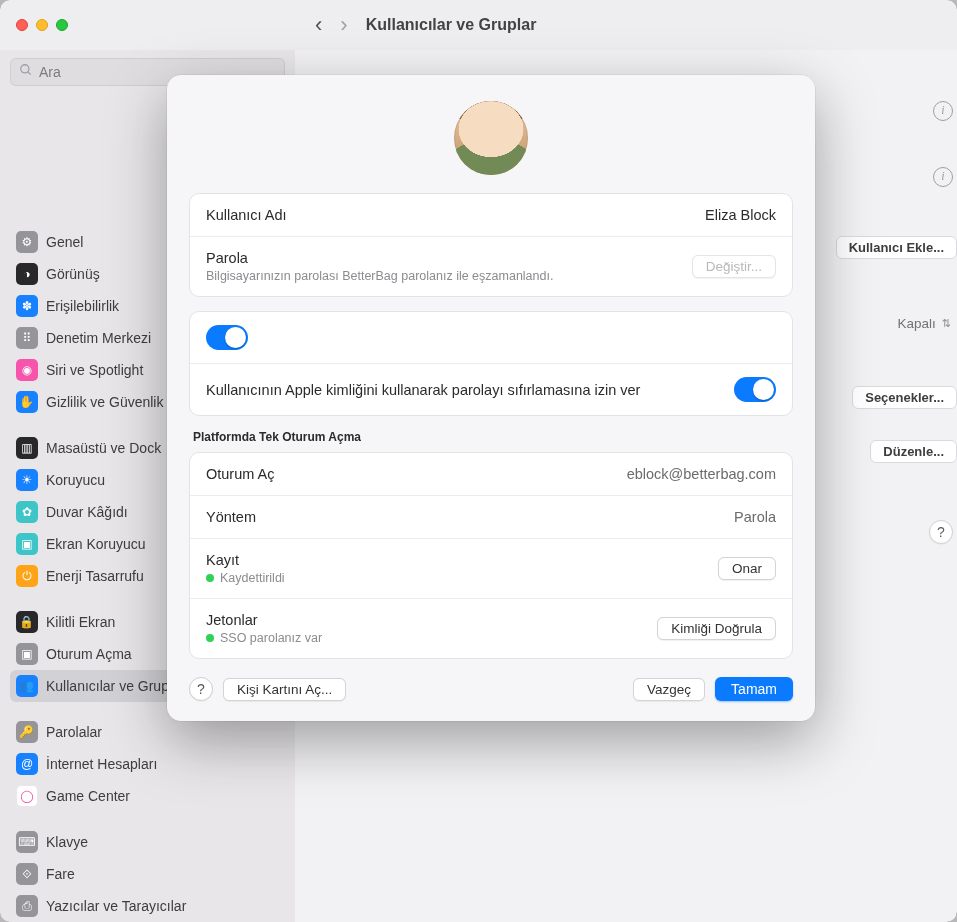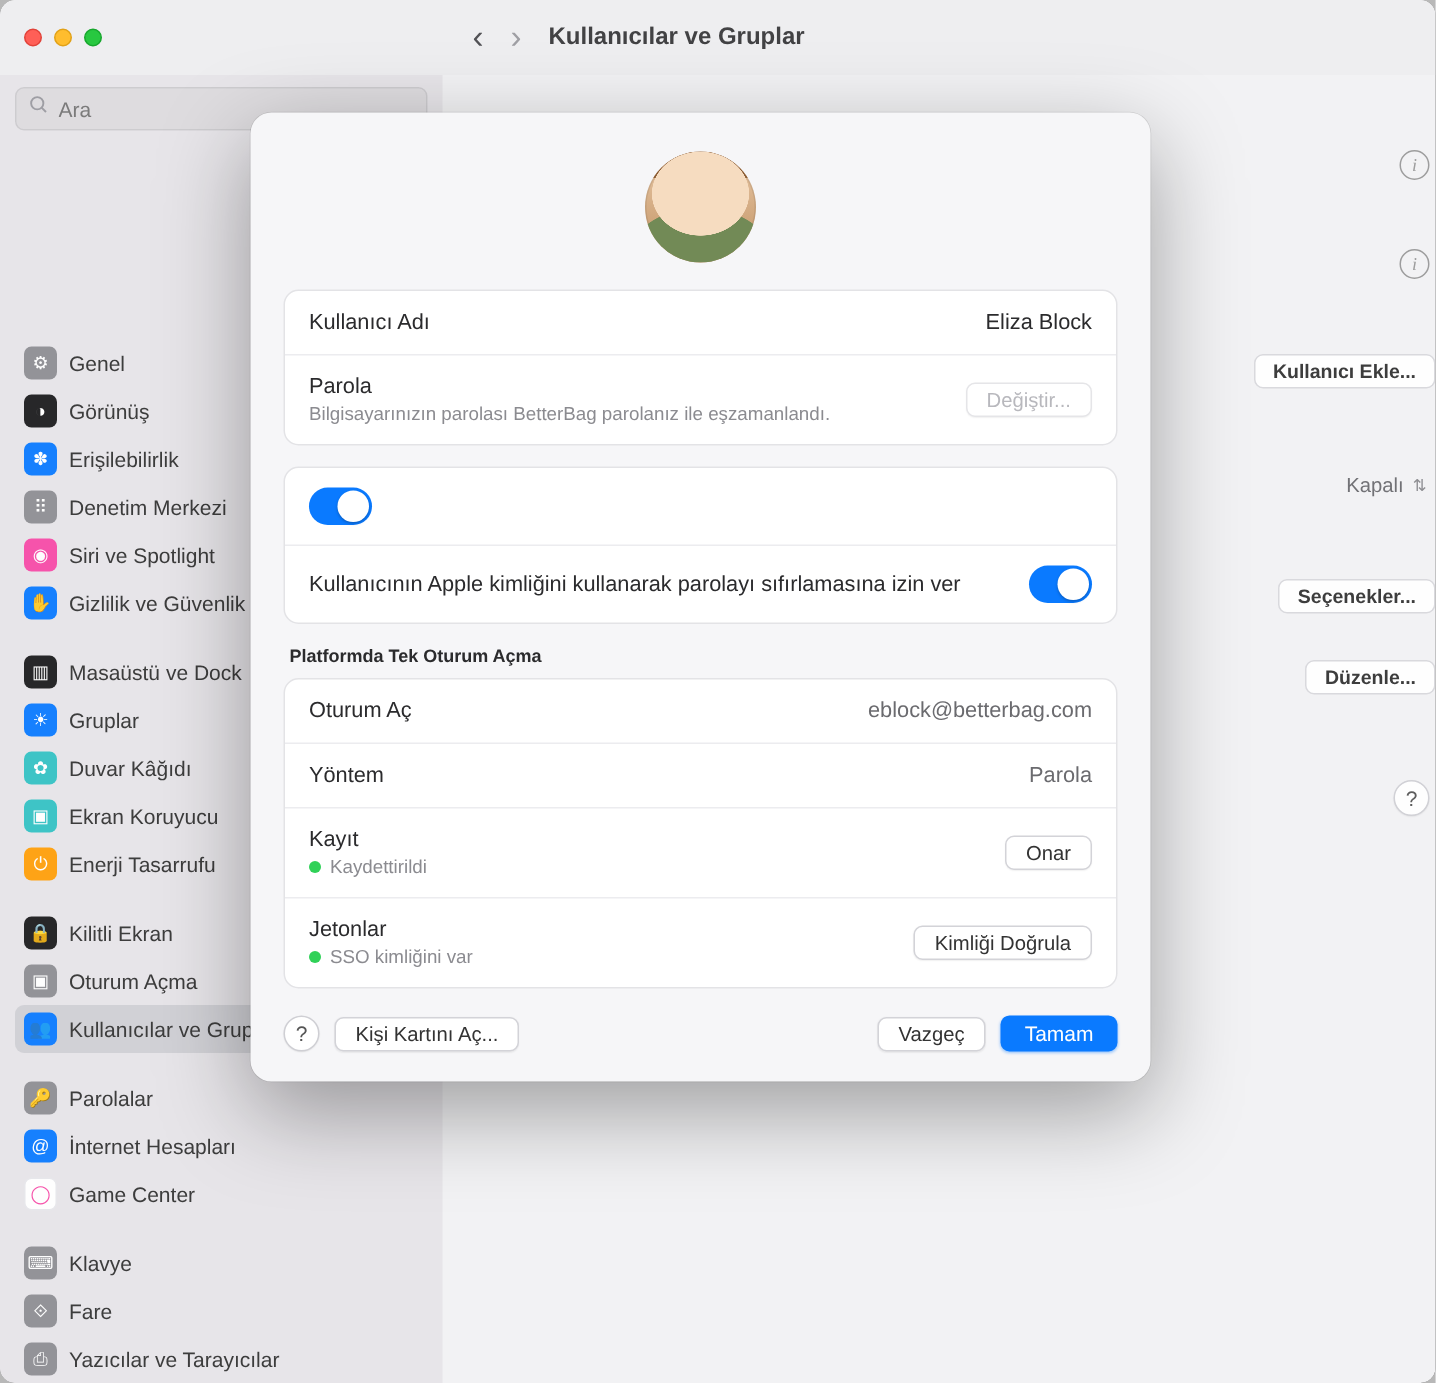--- a/index.html
+++ b/index.html
@@ -69,21 +69,21 @@
     display: inline-flex; align-items: center; justify-content: center;
     color: #999; font-size: 12px; font-style: italic; font-family: Georgia, serif;
   }
 
   
   .overlay {
     position: absolute; inset: 0; background: rgba(255,255,255,0.0);
   }
   .modal {
     position: absolute; left: 167px; top: 75px;
-    width: 600px; background: #f6f6f8; border-radius: 14px;
+    width: 648px; background: #f6f6f8; border-radius: 14px;
     box-shadow: 0 20px 60px rgba(0,0,0,.35), 0 0 0 .5px rgba(0,0,0,.1);
     padding: 20px 22px;
   }
   .avatar {
     width: 74px; height: 74px; border-radius: 50%; margin: 6px auto 18px;
     background: radial-gradient(circle at 50% 25%, #f3d7bc 0 26%, #b78a57 27% 40%, #d9c6b0 60% 100%);
     background: linear-gradient(#e9c9a8,#c09060);
     box-shadow: inset 0 0 0 1px rgba(0,0,0,.08);
     display: block;
     overflow: hidden;
@@ -203,21 +203,21 @@
             <span class="side-icon" style="background: rgb(10, 122, 255);">✋</span>
             <span>Gizlilik ve Güvenlik</span>
           </div>
           <div class="side-gap"></div>
           <div class="side-item">
             <span class="side-icon" style="background: rgb(28, 28, 30);">▥</span>
             <span>Masaüstü ve Dock</span>
           </div>
           <div class="side-item">
             <span class="side-icon" style="background: rgb(10, 122, 255);">☀</span>
-            <span>Gruplar</span>
+            <span>Koruyucu</span>
           </div>
           <div class="side-item">
             <span class="side-icon" style="background: rgb(52, 194, 196);">✿</span>
             <span>Duvar Kâğıdı</span>
           </div>
           <div class="side-item">
             <span class="side-icon" style="background: rgb(52, 194, 196);">▣</span>
             <span>Ekran Koruyucu</span>
           </div>
           <div class="side-item">
@@ -341,21 +341,21 @@
         <div class="row">
           <div>
             <div class="lbl">Kayıt</div>
             <div class="sub"><span class="dot"></span><span>Kaydettirildi</span></div>
           </div>
           <button class="pill-btn">Onar</button>
         </div>
         <div class="row">
           <div>
             <div class="lbl">Jetonlar</div>
-            <div class="sub"><span class="dot"></span><span>SSO kimliğini var</span></div>
+            <div class="sub"><span class="dot"></span><span>SSO parolanız var</span></div>
           </div>
           <button class="pill-btn">Kimliği Doğrula</button>
         </div>
       </div>
 
       <div class="footer">
         <button class="help-btn">?</button>
         <button class="pill-btn">Kişi Kartını Aç...</button>
         <div class="spacer"></div>
         <button class="pill-btn">Vazgeç</button>

